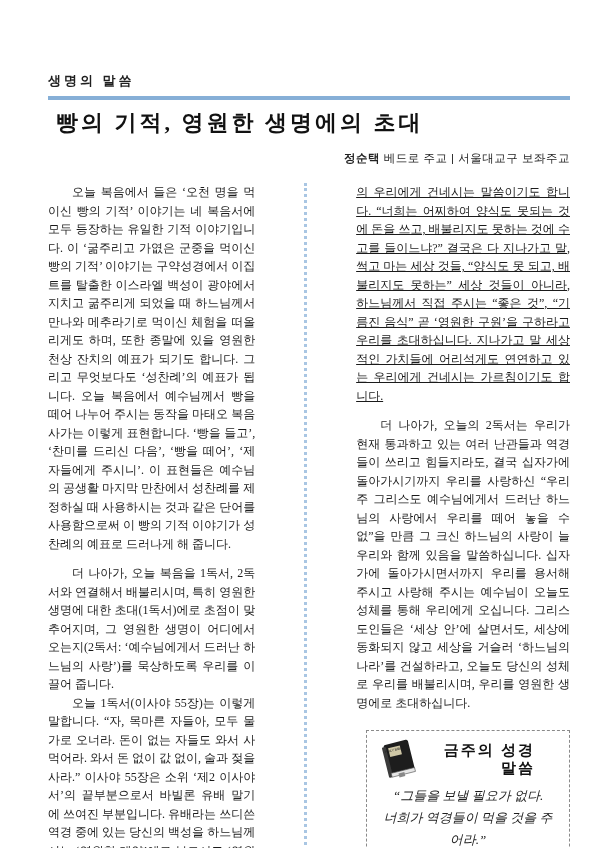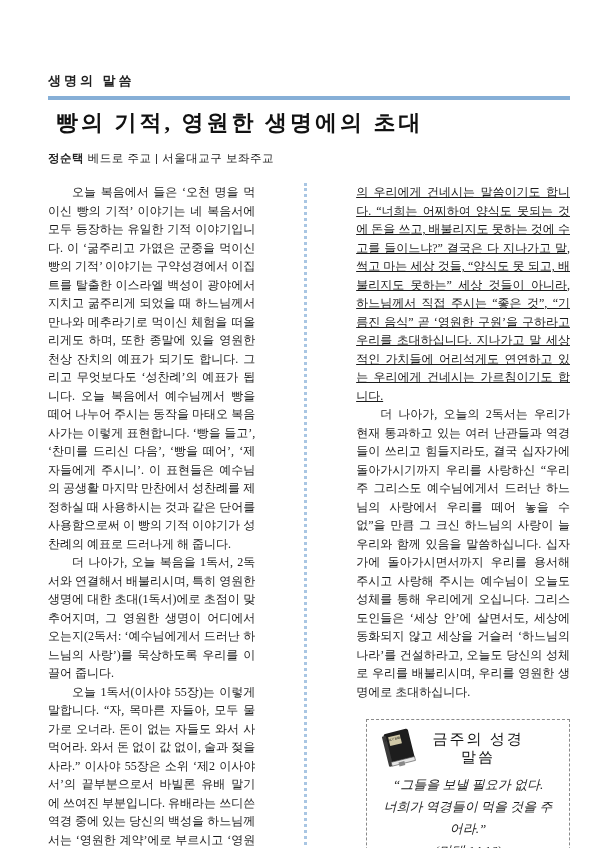--- a/index.html
+++ b/index.html
@@ -16,53 +16,53 @@
     font-weight:bold;font-size:13px;letter-spacing:3px;color:#1f1f1f;
   }
   .masthead-rule{height:4px;background:#86afd7;margin-top:6px;}
 
   
   .title{
     margin-top:8px;padding-left:8px;
     font-size:22px;font-weight:bold;letter-spacing:3px;color:#111;
   }
   .byline{
-    margin-top:13px;text-align:left;
+    margin-top:13px;text-align:right;
     font-family:"Liberation Sans","DejaVu Sans",sans-serif;
     font-size:11.5px;color:#222;letter-spacing:0.5px;
   }
   .byline .author{font-weight:bold;}
 
   
   .columns{display:flex;margin-top:17px;align-items:stretch;gap:42px;}
   .col{
     font-size:12px;line-height:18.5px;text-align:justify;
     word-break:break-all;color:#1b1b1b;
   }
   .col-left{width:247px;}
   .col-right{width:255px;}
   .col-divider{
     width:0;border-left:3px dotted #a9c6e3;
     margin-left:7px;margin-right:7px;
   }
   .col p{margin:0;text-indent:2em;}
   .col p.no-indent{text-indent:0;text-decoration:underline;}
-  .col p.gap-before{}
+  .col p.gap-before{margin-top:11px;}
 
   
   .verse-box{
     margin:18px 0 0 10px;border:1px dashed #8a8a8a;background:#fff;
     padding:8px 10px 12px 10px;
   }
   .verse-head{display:flex;align-items:center;}
   .verse-head .icon-wrap{flex:0 0 44px;height:40px;}
   .verse-title{
-    flex:1;text-align:center;
+    flex:1;text-align:right;
     font-family:"Liberation Sans","DejaVu Sans",sans-serif;
-    font-weight:normal;font-size:15px;letter-spacing:2px;color:#111;
+    font-weight:bold;font-size:15px;letter-spacing:2px;color:#111;
     padding-right:24px;
   }
   .verse-lines{margin-top:6px;text-align:center;font-size:13px;line-height:22px;color:#1b1b1b;font-style:italic;}
 </style>
 </head>
 <body>
 
 <div class="page">
 
   <div class="masthead">생명의 말씀</div>

